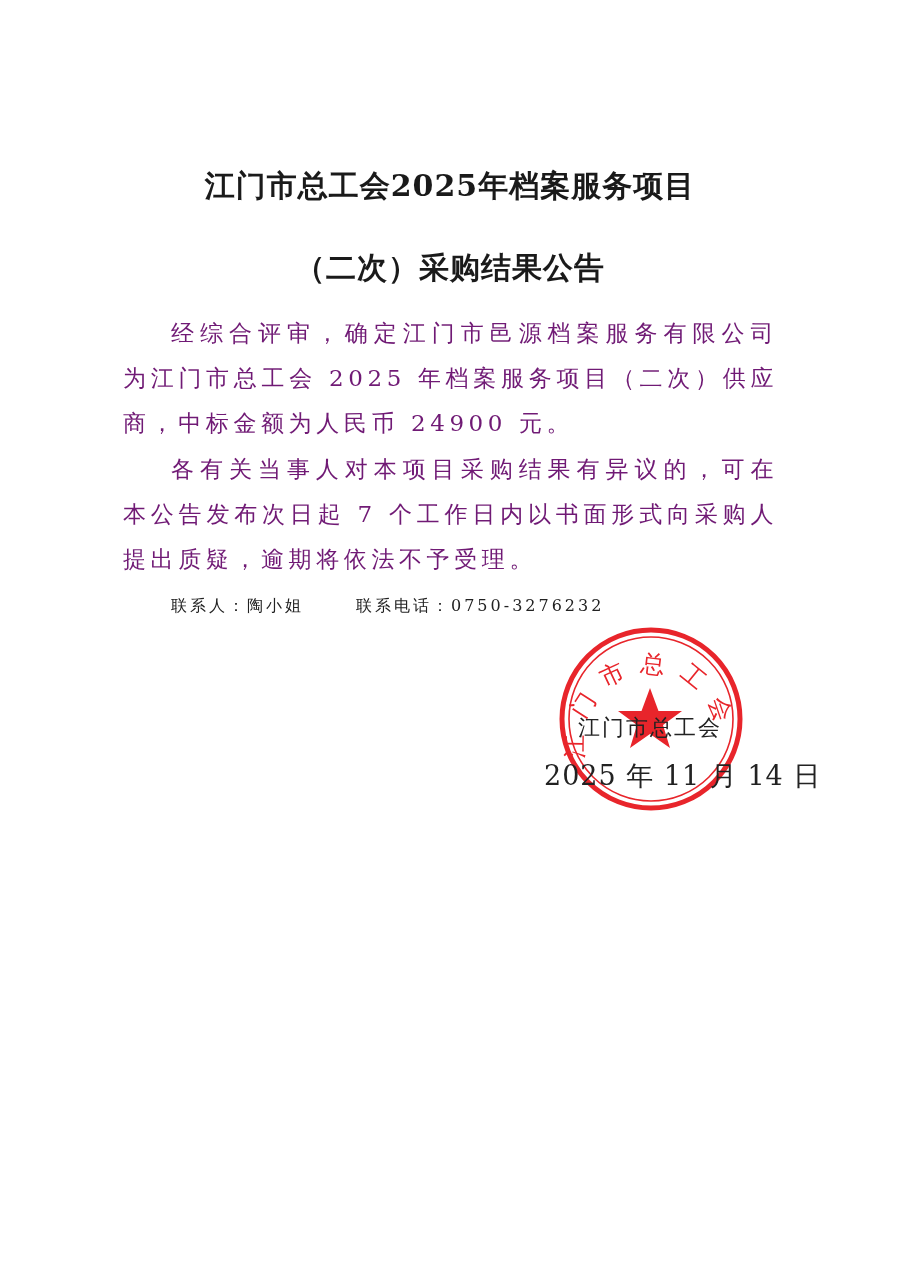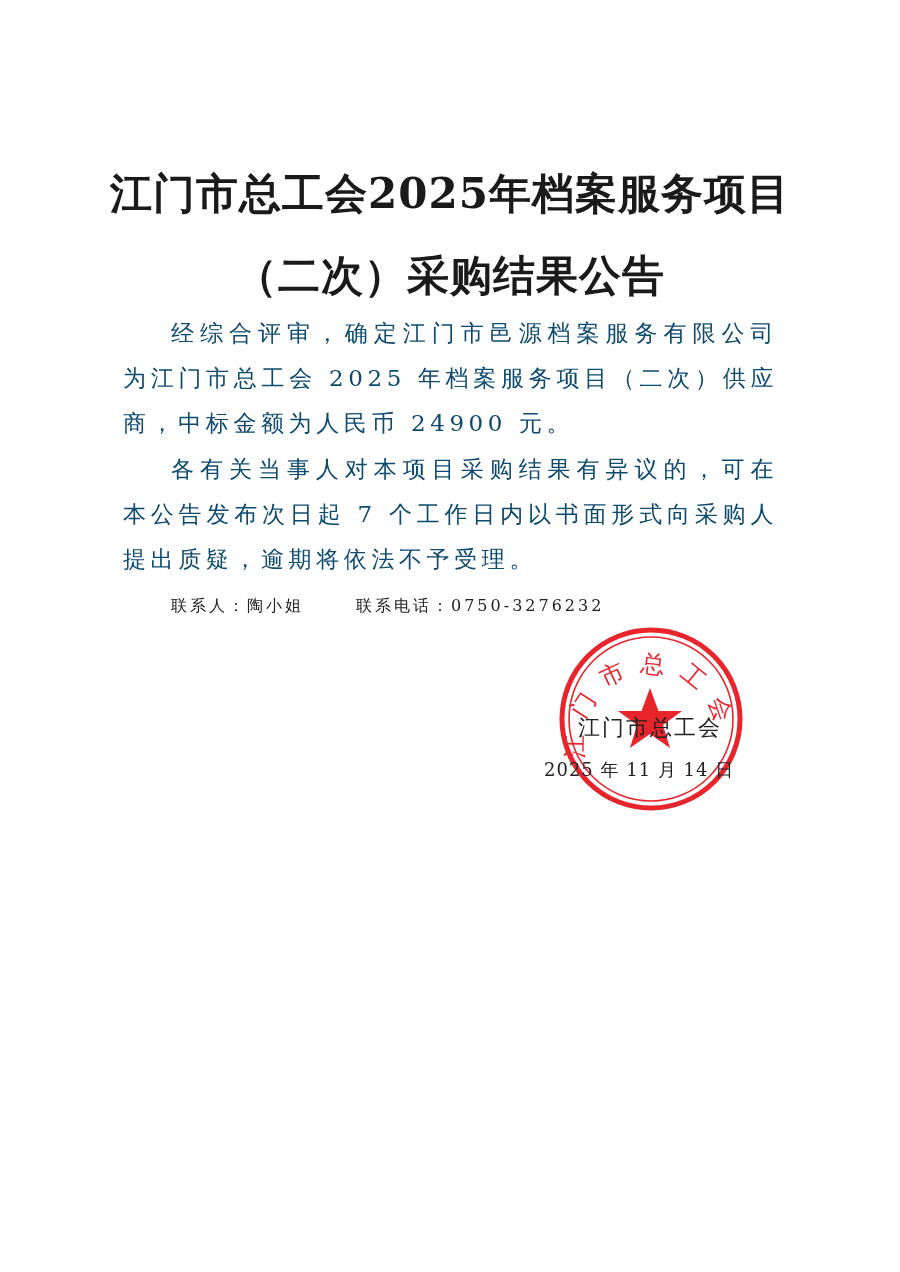--- a/index.html
+++ b/index.html
@@ -1,34 +1,34 @@
 <!DOCTYPE html>
 <html><head>
 <meta charset="utf-8">
 <style>
   html, body { margin: 0; padding: 0; background: #ffffff; }
   body { width: 900px; height: 1272px; position: relative; overflow: hidden;
          font-family: "DejaVu Serif", "Liberation Serif", serif; color: #1a1a1a; }
   .title { position: absolute; left: 0; width: 900px; text-align: center;
            font-family: "DejaVu Serif", "Liberation Serif", serif; font-weight: bold;
-           font-size: 42px; color: #1a1a1a; letter-spacing: 1px; }
+           font-size: 30px; color: #1a1a1a; letter-spacing: 1px; }
   .t1 { top: 166px; }
   .t2 { top: 222px; margin-top: 26px; }
   .para { position: absolute; left: 123px; width: 655px; font-size: 23px;
           line-height: 45px; text-align: justify; text-align-last: left;
-          letter-spacing: 4.6px; color: #0c4a6e; }
+          letter-spacing: 4.6px; color: #701a75; }
   .p1 { top: 311px; text-indent: 48px; }
   .p2 { top: 447px; text-indent: 48px; }
   .contact { position: absolute; top: 583px; left: 171px; font-size: 16px;
              line-height: 45px; letter-spacing: 3px; color: #222; white-space: nowrap; }
   .contact .gap { display: inline-block; width: 52px; }
   .seal { position: absolute; left: 558px; top: 626px; width: 186px; height: 186px; }
   .sign-org { position: absolute; top: 713px; left: 578px; font-size: 22px;
               letter-spacing: 2px; color: #222; white-space: nowrap; }
-  .sign-date { position: absolute; top: 758px; left: 544px; font-size: 18px;
+  .sign-date { position: absolute; top: 758px; left: 544px; font-size: 27px;
                letter-spacing: 1px; color: #222; white-space: nowrap; }
 </style>
 </head>
 <body>
 
 <div>
 
   <div class="title t1">江门市总工会2025年档案服务项目</div>
   <div class="title t2">（二次）采购结果公告</div>
 

